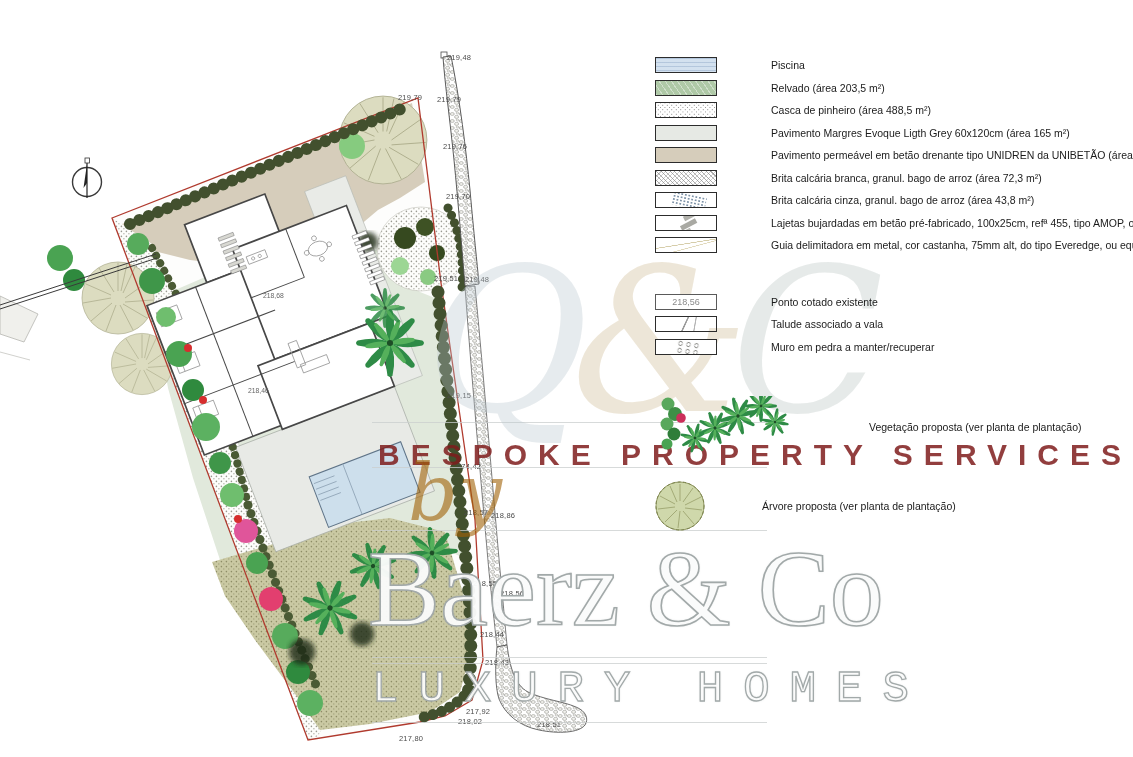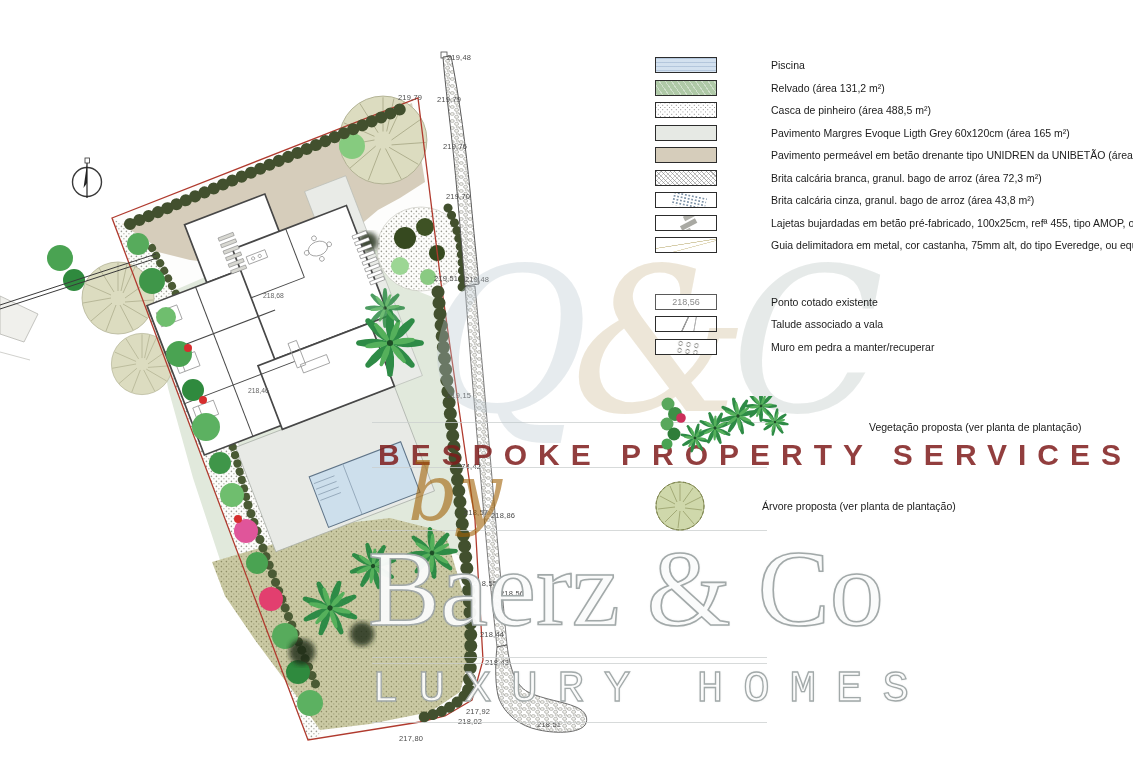--- a/index.html
+++ b/index.html
@@ -334,21 +334,21 @@
   </div>
 
   <div id="legend">
     <div id="legend-materials">
         <div class="lg-row">
     <span class="sw sw-piscina"></span>
     <span class="lab">Piscina</span>
   </div>
         <div class="lg-row">
     <span class="sw sw-relvado"></span>
-    <span class="lab">Relvado (área 131,2 m²)</span>
+    <span class="lab">Relvado (área 203,5 m²)</span>
   </div>
         <div class="lg-row">
     <span class="sw sw-casca"></span>
     <span class="lab">Casca de pinheiro (área 488,5 m²)</span>
   </div>
         <div class="lg-row">
     <span class="sw sw-margres"></span>
     <span class="lab">Pavimento Margres Evoque Ligth Grey 60x120cm (área 165 m²)</span>
   </div>
         <div class="lg-row">

